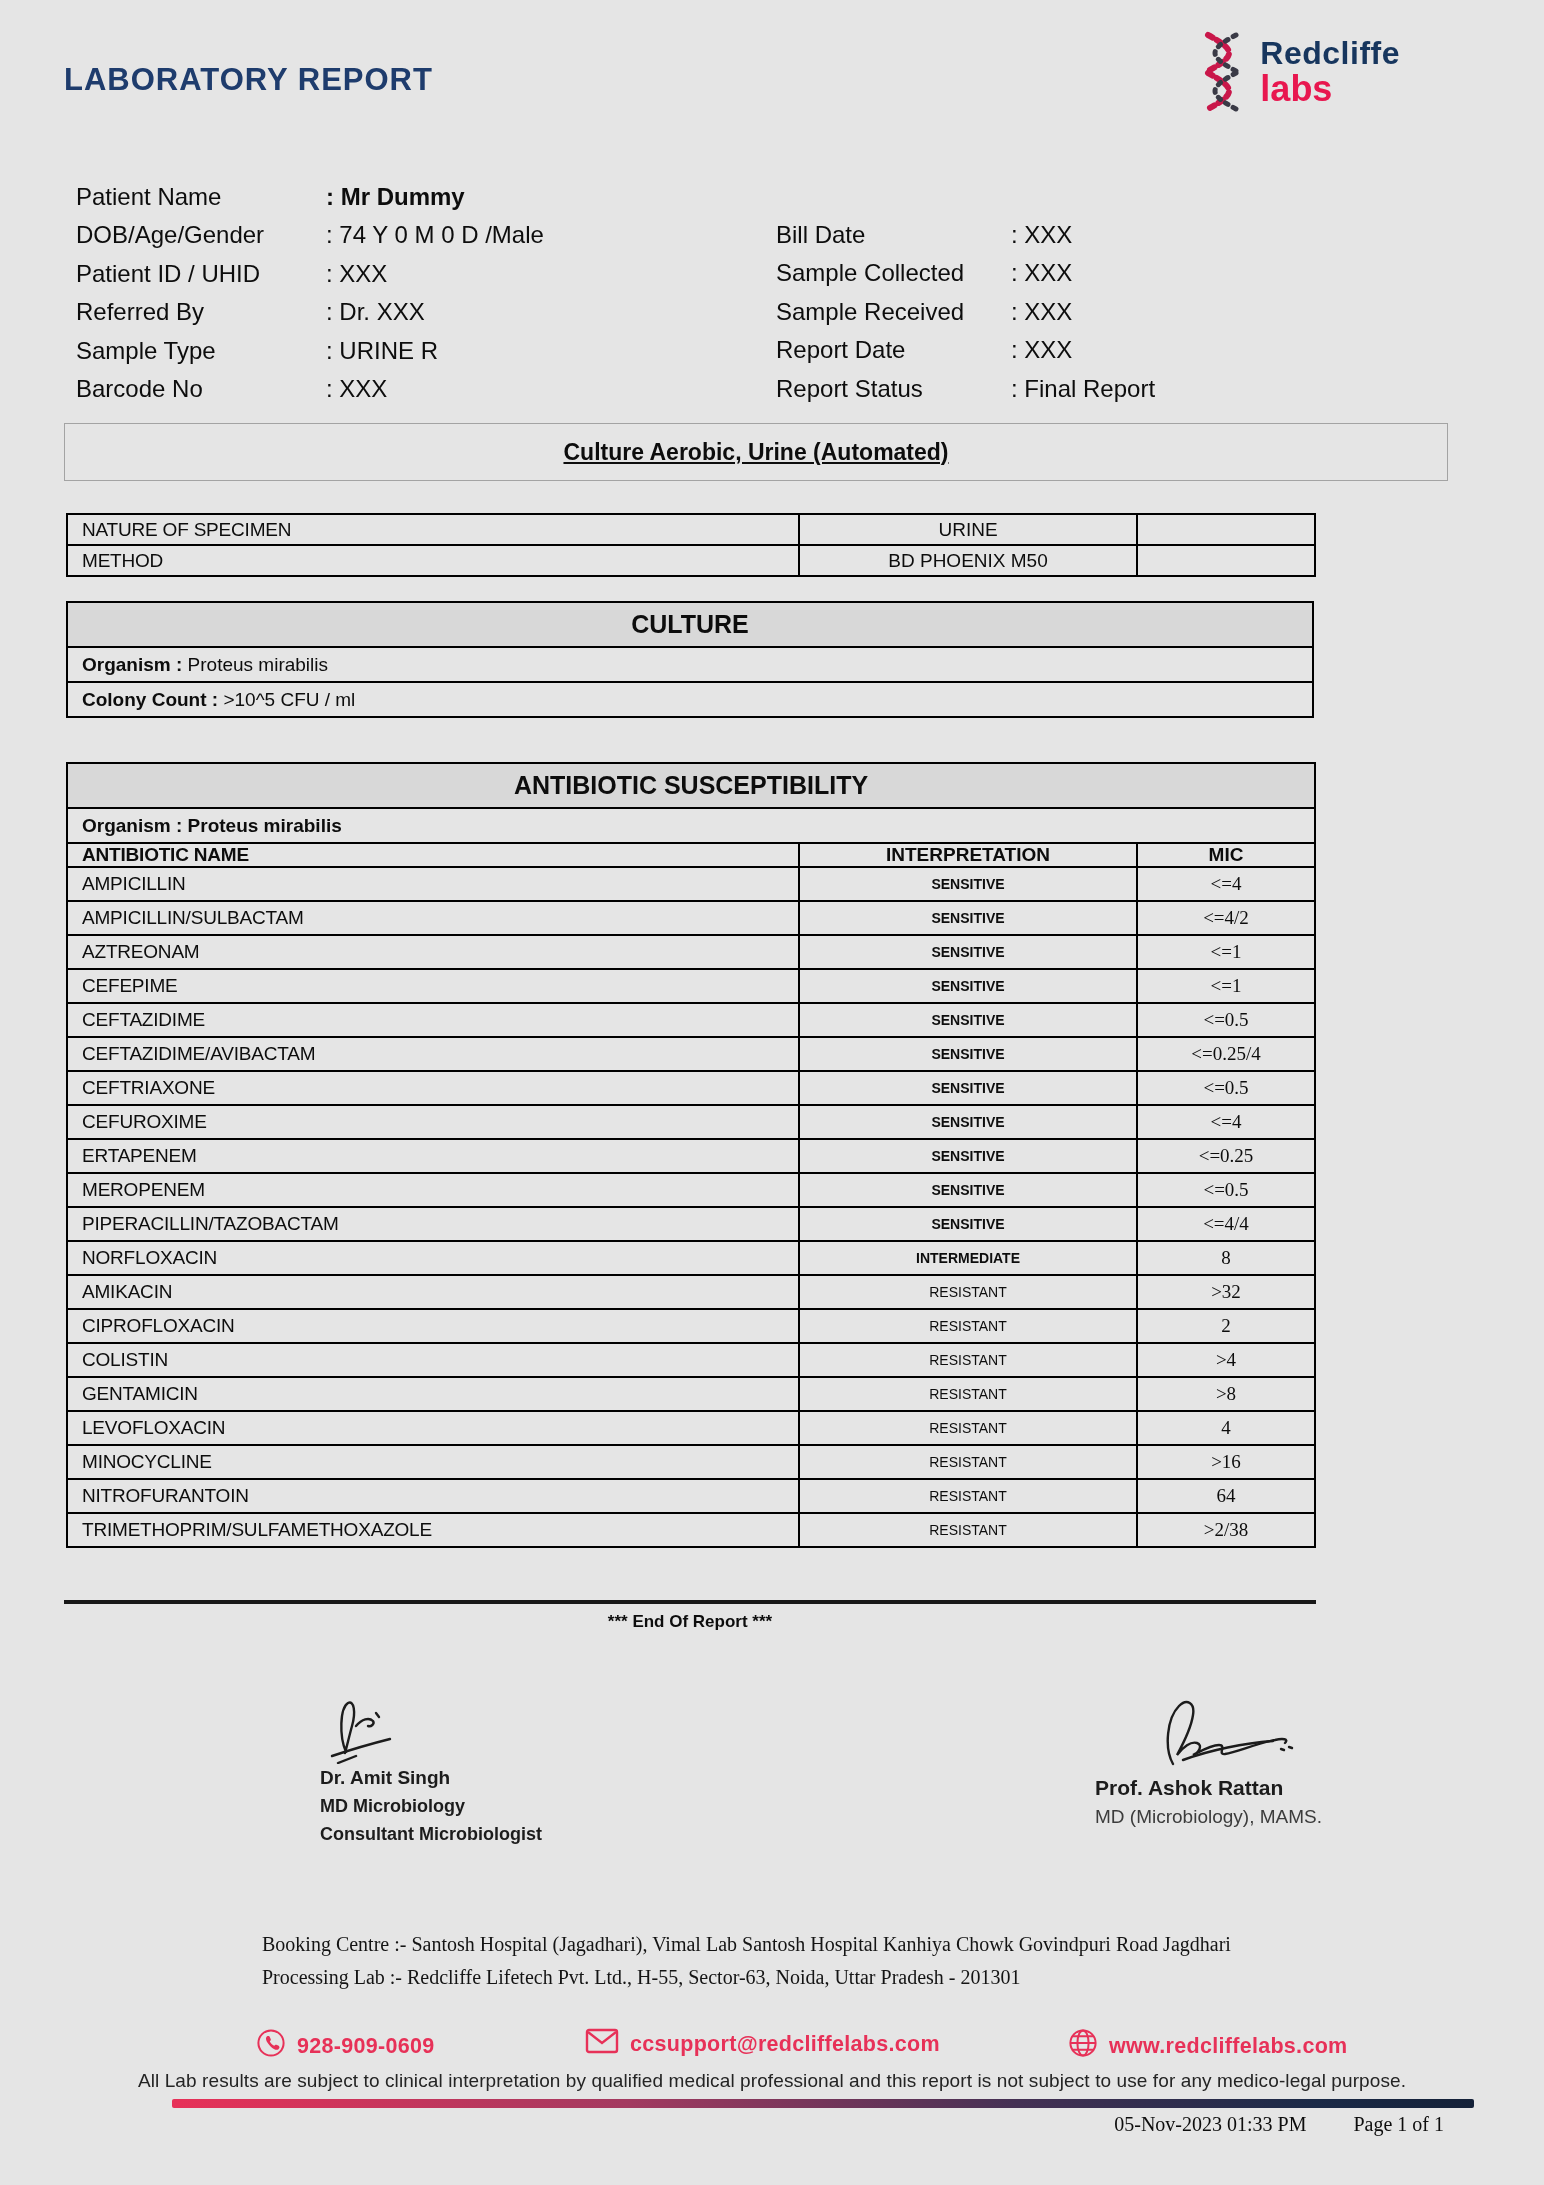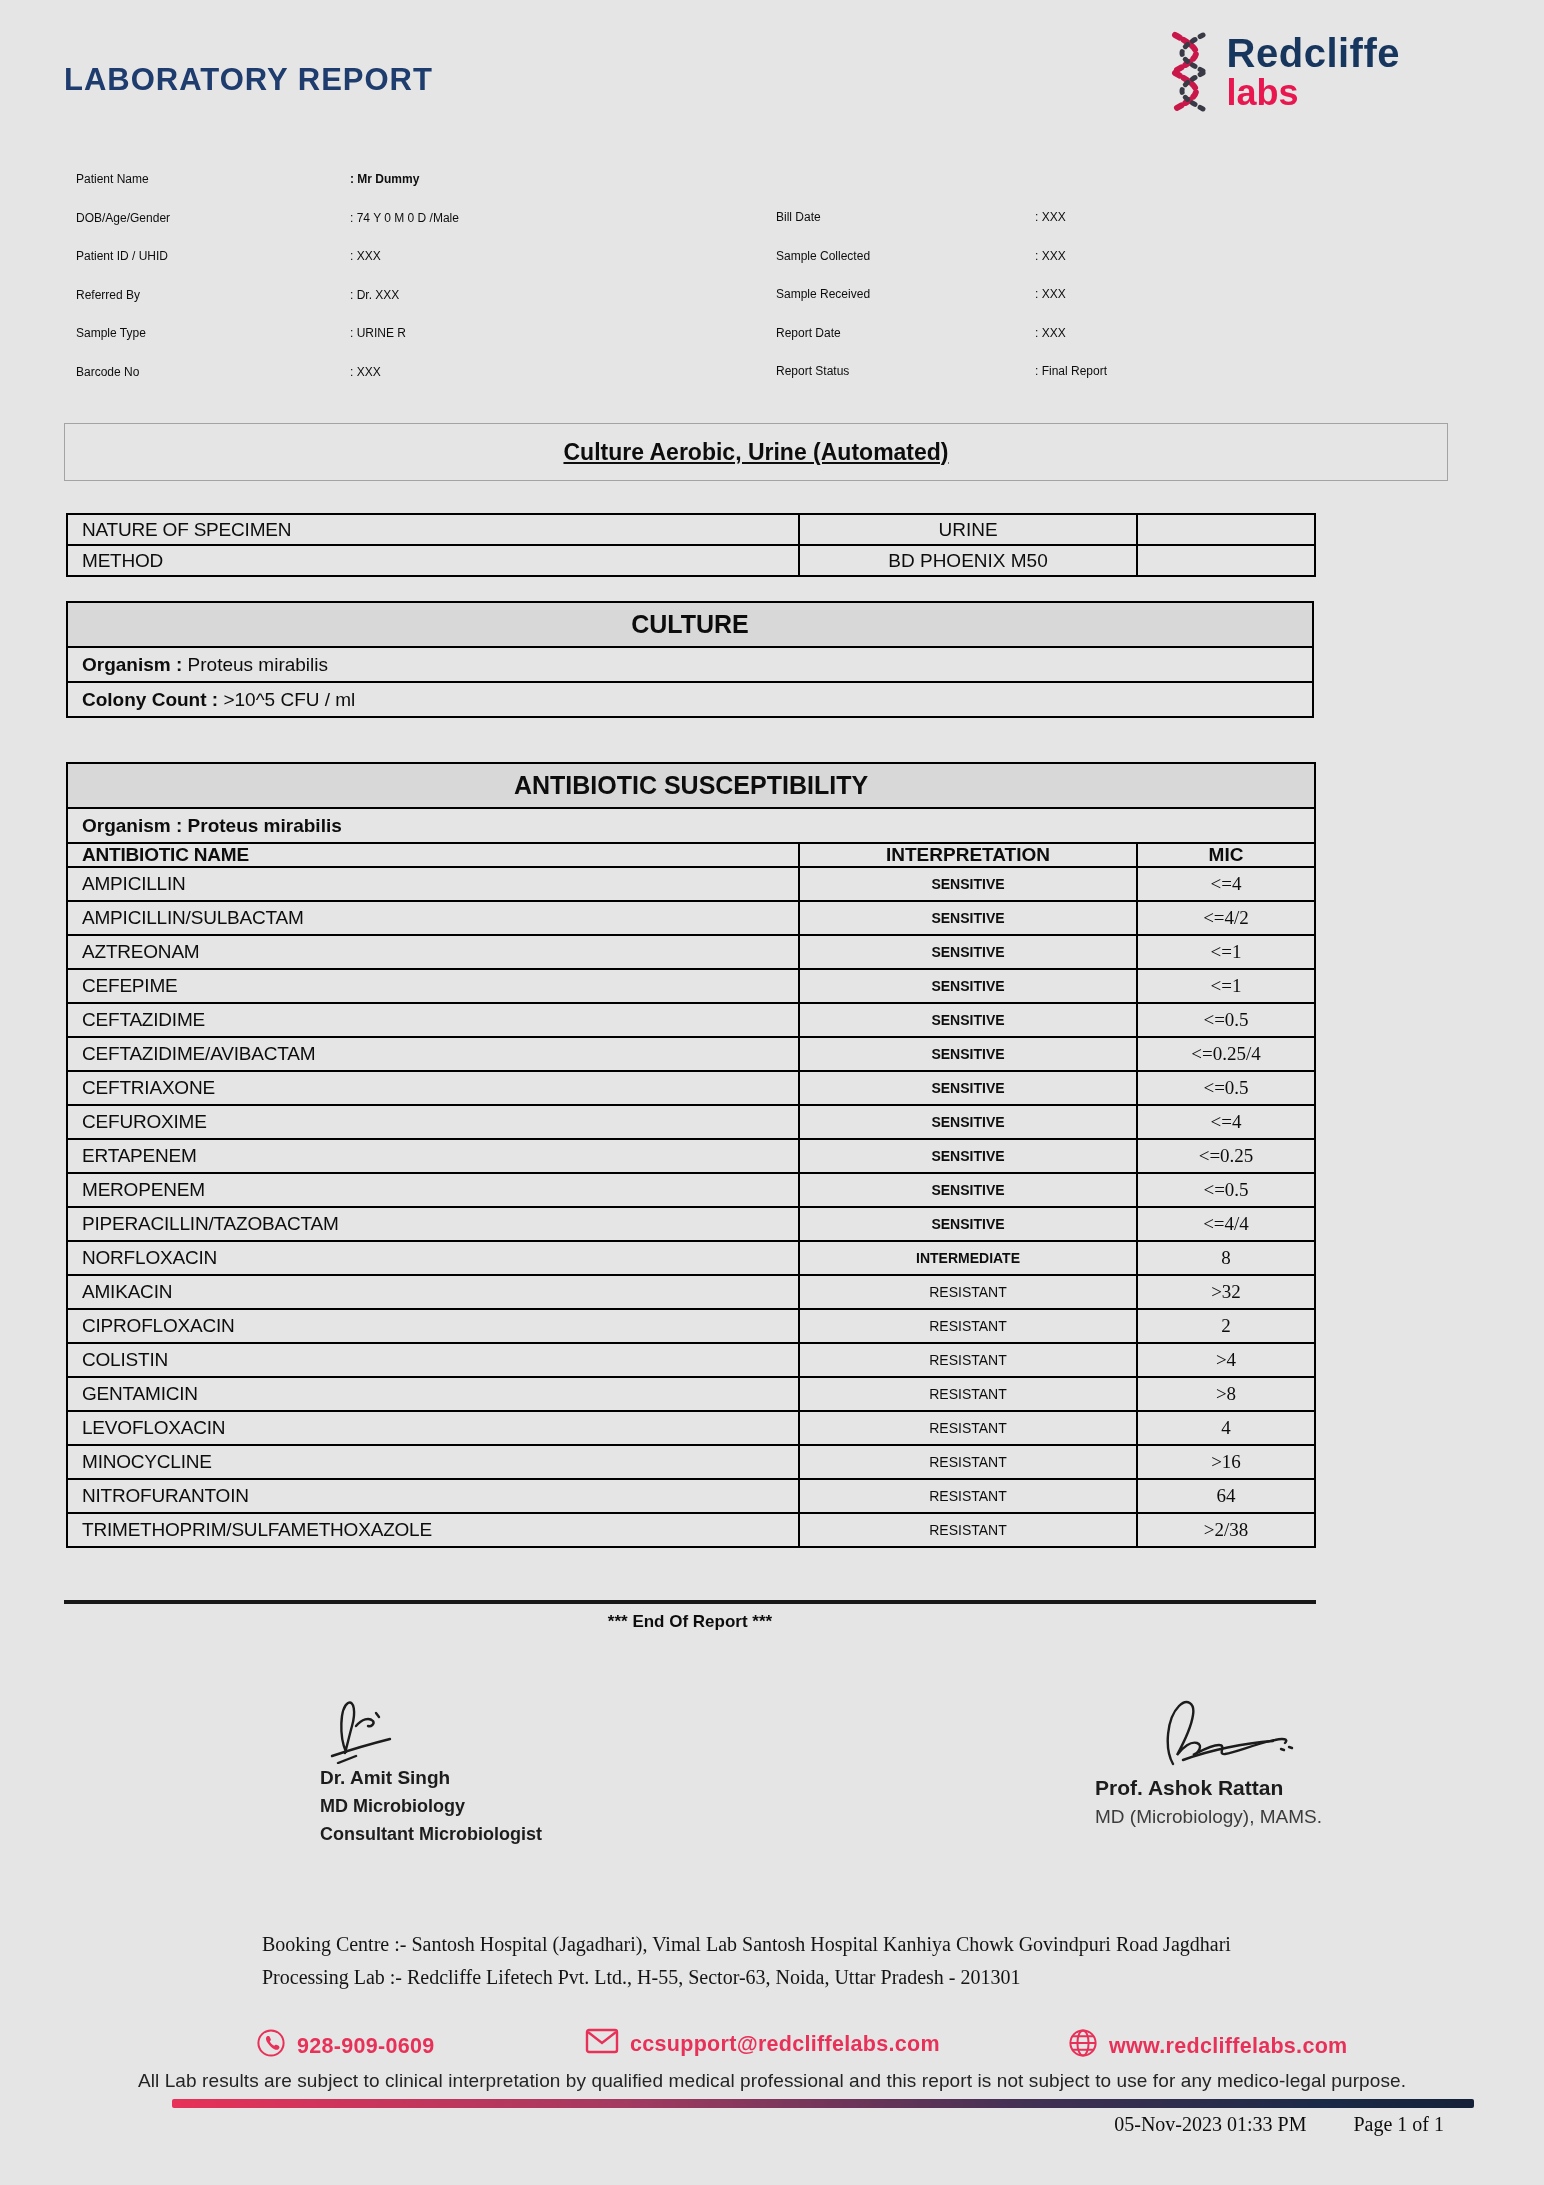--- a/index.html
+++ b/index.html
@@ -8,29 +8,29 @@
   }
   *{box-sizing:border-box; margin:0; padding:0;}
   body{background:#ffffff; font-family:"Liberation Sans", sans-serif; color:var(--ink);}
   .page{position:relative; width:1544px; height:2185px; background:#e5e5e5; overflow:hidden;}
 
   
   .header{display:flex; justify-content:space-between; padding:30px 144px 0 64px;}
   .lab-title{margin-top:32px; font-size:31px; font-weight:bold; color:var(--navy); letter-spacing:1px;}
   .logo{display:flex; align-items:center; gap:12px;}
   .logo-text{line-height:1.0;}
-  .brand{font-size:40px; font-weight:bold; color:var(--brand-navy); letter-spacing:0.5px;}
+  .brand{font-size:32px; font-weight:bold; color:var(--brand-navy); letter-spacing:0.5px;}
   .brand-sub{font-size:36px; font-weight:bold; color:var(--crimson); margin-top:2px;}
 
   
   .patient{display:flex; margin:58px 0 0 76px;}
   .p-col{display:flex; flex-direction:column;}
   .p-col.left{width:700px;}
   .p-col.right{margin-top:38px;}
-  .p-row{height:38.5px; font-size:12px; display:flex; align-items:flex-start;gap:24px;}
+  .p-row{height:38.5px; font-size:24px; display:flex; align-items:flex-end;}
   .p-col.left .p-label{width:250px; flex:none;}
   .p-col.right .p-label{width:235px; flex:none;}
   .p-value.b{font-weight:bold;}
 
   
   .report-box{margin:20px 96px 0 64px; height:58px; border:1px solid #a3a3a3;
               display:flex; align-items:center; justify-content:center;}
   .report-box span{font-size:23px; font-weight:bold; text-decoration:underline;}
 
   

